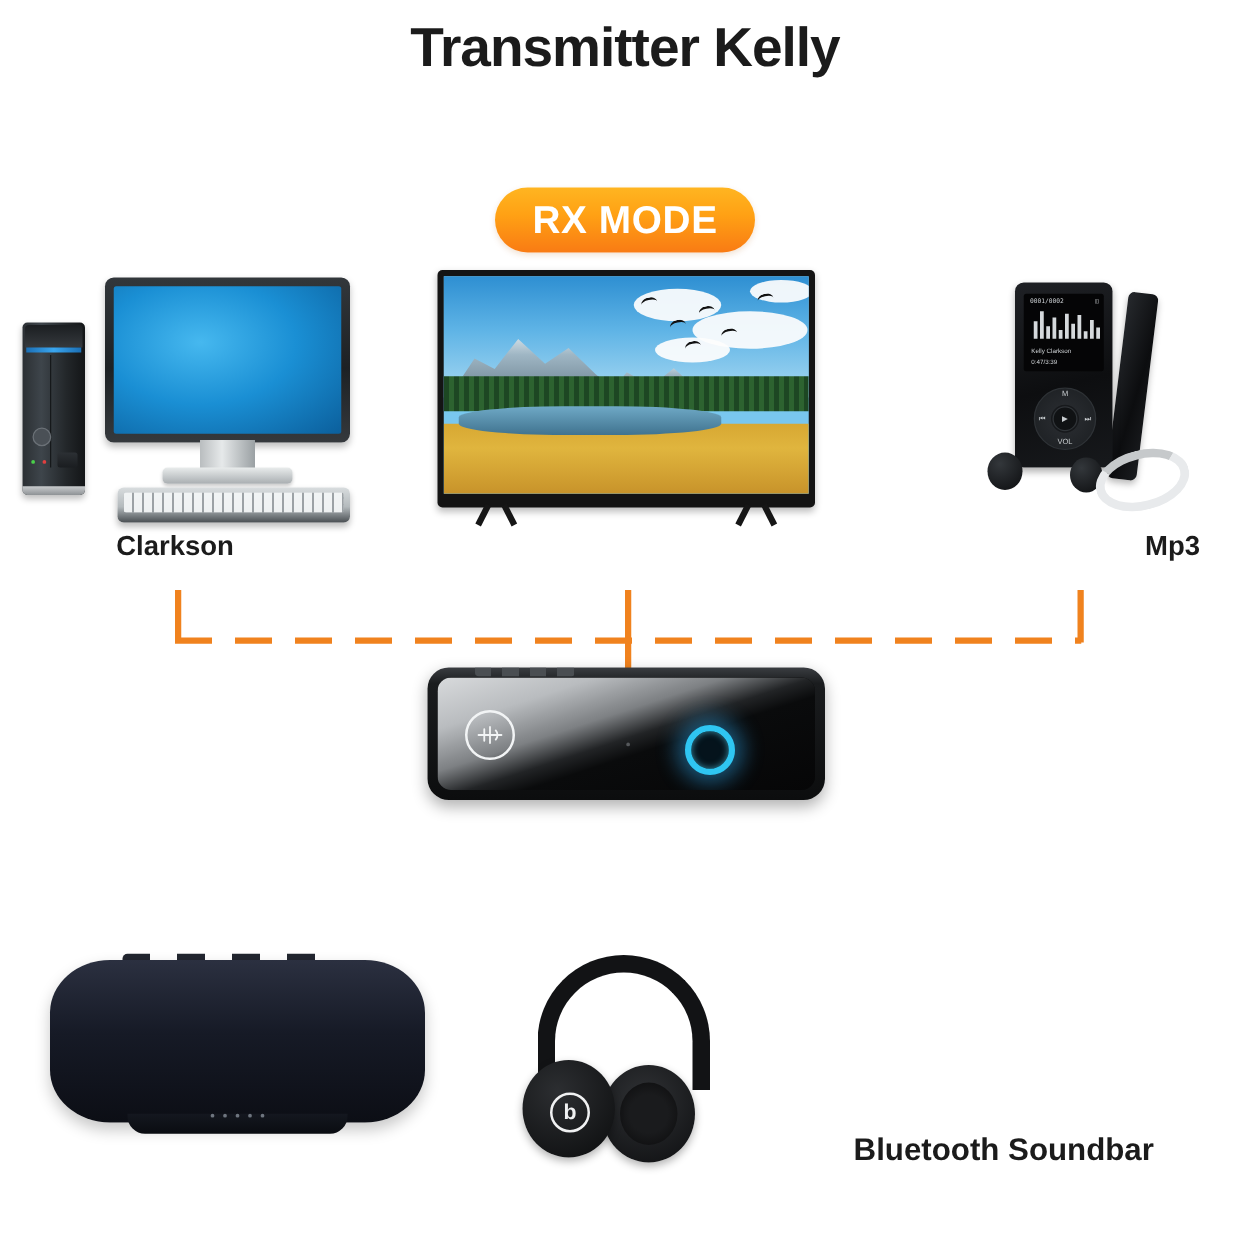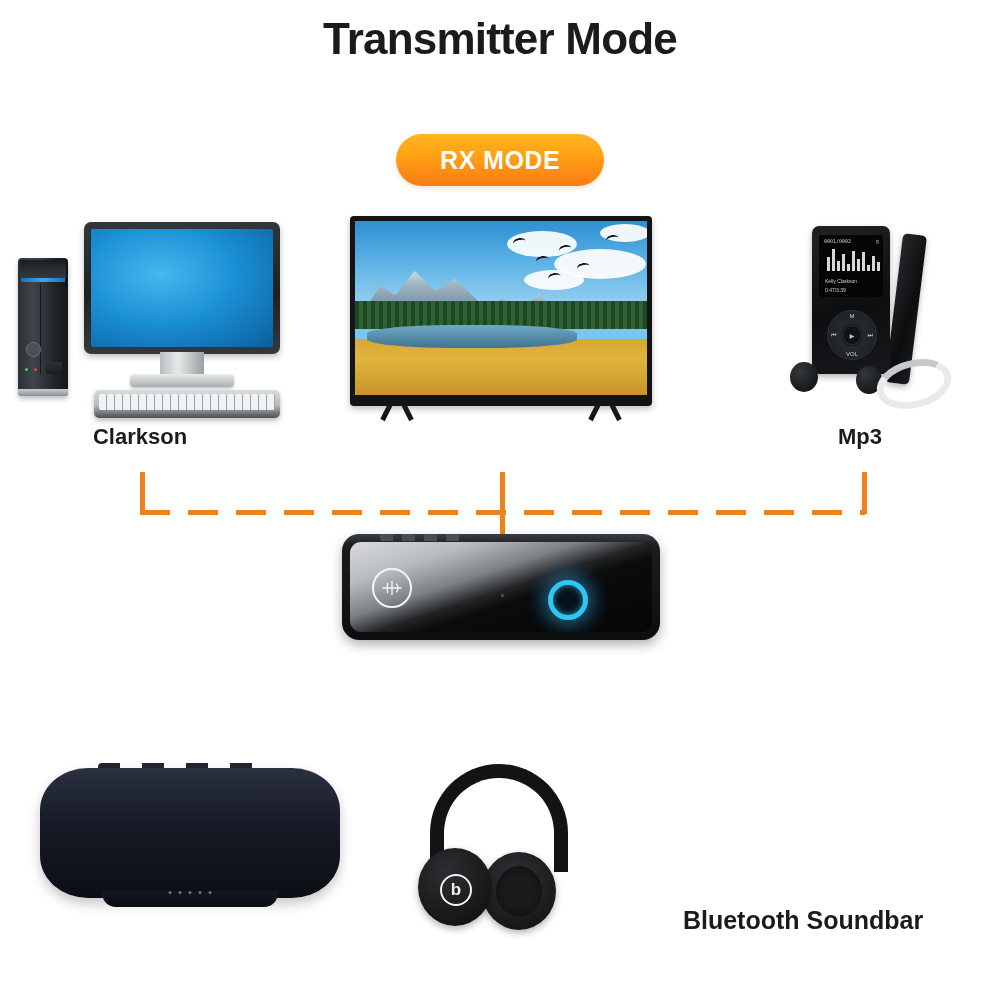--- a/index.html
+++ b/index.html
@@ -11,21 +11,21 @@
   .title{position:absolute;left:0;top:14px;width:1000px;text-align:center;
          font-size:44px;font-weight:700;letter-spacing:-0.8px;color:#1b1b1b;}
   .subtitle{position:absolute;left:0;top:76px;width:1000px;text-align:center;
             font-size:25px;font-weight:600;color:#1b1b1b;letter-spacing:-0.4px;}
 
   
   .badge{position:absolute;display:flex;align-items:center;justify-content:center;
          border-radius:999px;color:#fff;font-weight:700;
          background:linear-gradient(180deg,#ffb521 0%,#ffa114 42%,#f97b14 100%);
          box-shadow:0 2px 5px rgba(180,90,0,.18);}
-  .badge-rx{left:396px;top:134px;width:208px;height:52px;font-size:25px;letter-spacing:.5px;}
+  .badge-rx{left:396px;top:150px;width:208px;height:52px;font-size:31px;letter-spacing:.5px;}
   .badge-bt{left:344px;top:679px;width:312px;height:58px;font-size:31px;letter-spacing:.6px;gap:12px;}
   .bt-glyph{display:inline-block;width:26px;height:34px;position:relative;}
   .bt-arc{position:absolute;right:-13px;top:8px;width:13px;height:18px;
           border:3px solid #fff;border-left-color:transparent;border-top-color:transparent;
           border-bottom-color:transparent;border-radius:0 14px 14px 0;}
 
   
   .dev-label{position:absolute;text-align:center;font-size:22px;font-weight:600;color:#1b1b1b;}
   .dev-label.big{font-size:25px;font-weight:700;}
 
@@ -175,21 +175,21 @@
            background:linear-gradient(180deg,#34373b 0%,#15171a 30%,#0b0c0e 75%,#17191c 100%);
            box-shadow:0 5px 10px rgba(0,0,0,.22);}
   .sb-logo{position:absolute;left:50%;top:50%;transform:translate(-50%,-50%);
            color:#3b3e42;font-size:8px;letter-spacing:1px;}
 </style>
 </head>
 <body>
 
 <div class="stage">
 
-  <div class="title">Transmitter Mode</div>
+  <div class="title">Transmitter Kelly</div>
 
   <div class="badge badge-rx">
     <span>RX MODE</span>
   </div>
 
   <div class="computer">
     <div class="tower">
       <div class="tower-top"></div>
       <div class="tower-strip"></div>
       <div class="tower-seam"></div>
@@ -268,21 +268,21 @@
         <span class="w-l">⏮</span>
         <span class="w-r">⏭</span>
         <span class="w-vol">VOL</span>
         <span class="w-c">▶</span>
       </div>
     </div>
     <div class="earbud" style="left:6px;top:136px;width:28px;height:30px;"></div>
     <div class="earbud" style="left:72px;top:140px;width:26px;height:28px;"></div>
     <div class="neckband"></div>
   </div>
-  <div class="dev-label" style="left:760px;top:424px;width:200px;">Mp3</div>
+  <div class="dev-label" style="left:760px;top:424px;width:200px;text-align:right;">Mp3</div>
 
   <div class="conn conn-v" style="left:140px;top:472px;height:42px;"></div>
   <div class="conn conn-v" style="left:500px;top:472px;height:42px;"></div>
   <div class="conn conn-v" style="left:862px;top:472px;height:42px;"></div>
   <div class="dash-h"></div>
   <div class="conn conn-v" style="left:500px;top:514px;height:22px;"></div>
 
   <div class="adapter">
     <div class="adp-btns"></div>
     <div class="adp-face">

